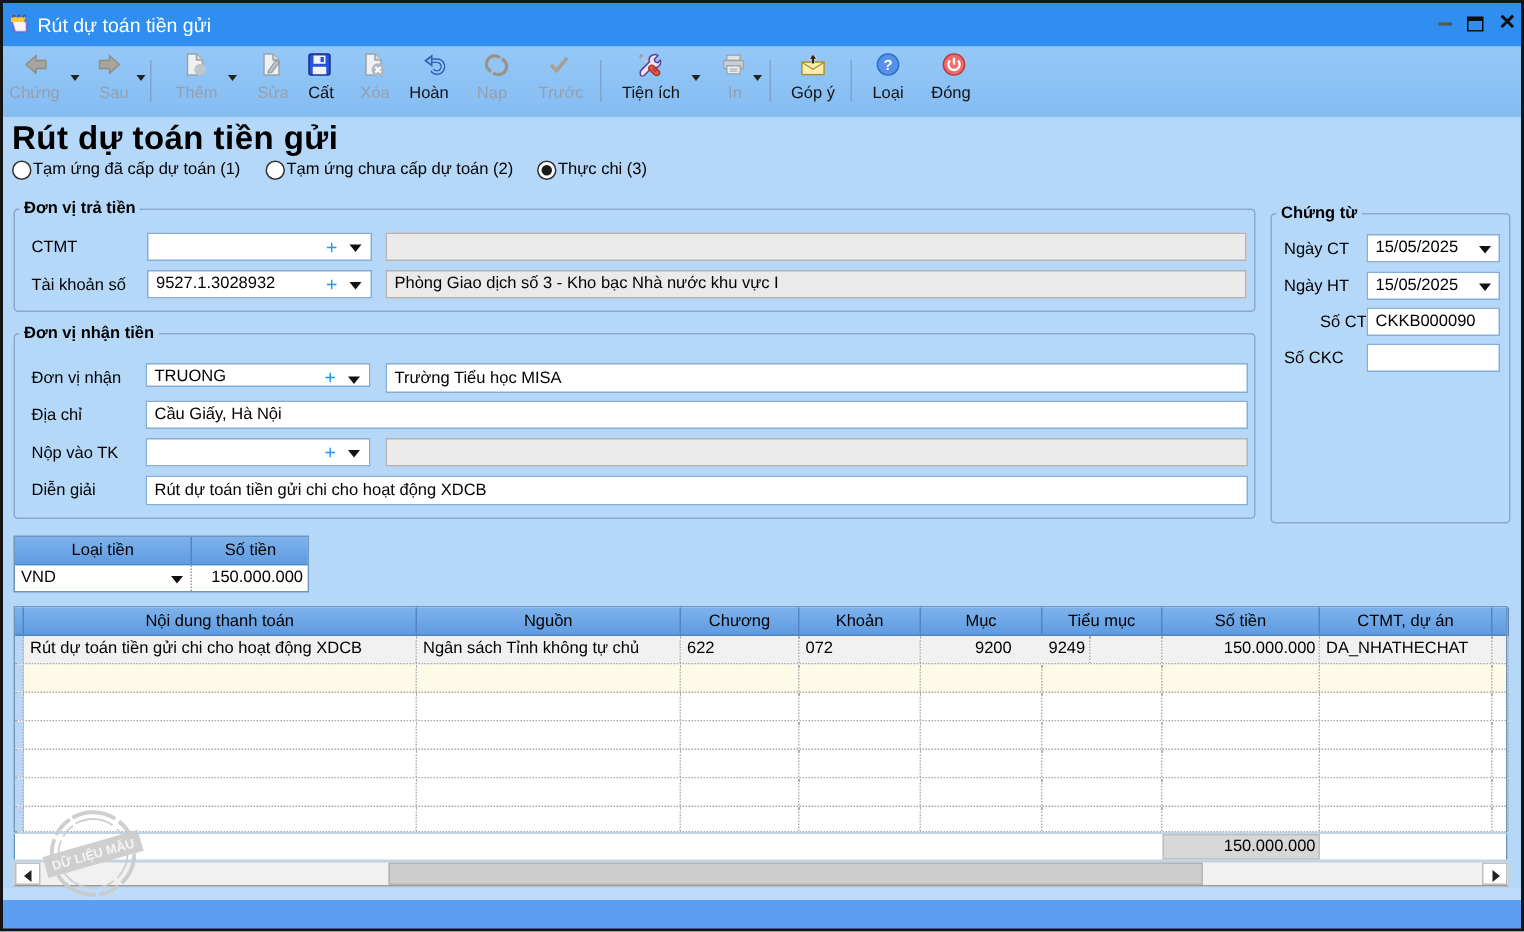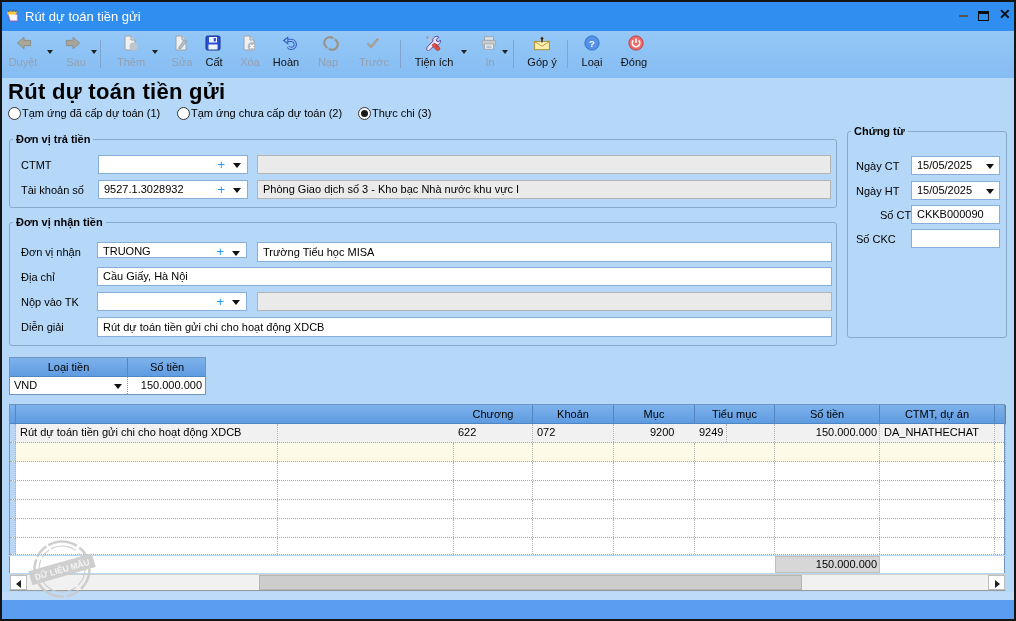--- a/index.html
+++ b/index.html
@@ -78,21 +78,21 @@
   <div class="abs" style="left:998px;top:5px;width:14px;color:#0c0c0c;font-weight:bold;font-size:14px">✕</div>
 </div>
 
 <div id="toolbar">
   
 </div>
 <div id="tb-items" style="position: absolute; left: 0px; top: 0px; width: 1016px; height: 78px;">
     <svg class="ticon" style="left:16px" width="18" height="16" viewBox="0 0 18 16">
       <path d="M1.5 8 L9 1.5 V5 H16.5 V11 H9 V14.5 Z" fill="#a8a59c" stroke="#8e8b80" stroke-width="1"></path>
     </svg>
-    <div class="tlabel dis" style="left:23px">Duyệt</div>
+    <div class="tlabel dis" style="left:23px">Chứng</div>
     <div class="caret" style="left:47px"></div>
     <svg class="ticon" style="left:65px" width="18" height="16" viewBox="0 0 18 16">
       <path d="M16.5 8 L9 1.5 V5 H1.5 V11 H9 V14.5 Z" fill="#a8a59c" stroke="#8e8b80" stroke-width="1"></path>
     </svg>
     <div class="tlabel dis" style="left:76px">Sau</div>
     <div class="caret" style="left:91px"></div>
     <div class="tsep" style="left:100px"></div>
     <svg class="ticon" style="left:122px" viewBox="0 0 16 16">
       <path d="M3 1 H9 L13 5 V15 H3 Z" fill="#eef0f2" stroke="#9aa2aa" stroke-width="1"></path>
       <path d="M9 1 L9 5 L13 5" fill="#d7dbe0" stroke="#9aa2aa" stroke-width="1"></path>
@@ -194,21 +194,21 @@
   </div>
 <div class="field gray" style="left:257px;top:155px;width:574px;height:19px"></div>
 <div class="flabel" style="left:21px;top:184px">Tài khoản số</div>
 <div class="combo" style="left:98px;top:180px;width:150px;height:19px">
     <span class="val">9527.1.3028932</span>
     <span class="plus">+</span>
     <span class="arr"></span>
   </div>
 <div class="field gray" style="left:257px;top:180px;width:574px;height:19px">Phòng Giao dịch số 3 - Kho bạc Nhà nước khu vực I</div>
 
-<div class="grp" style="left:847px;top:131px;width:160px;height:207px">
+<div class="grp" style="left:847px;top:142px;width:160px;height:207px">
     <div class="leg">Chứng từ</div>
   </div>
 <div class="flabel" style="left:856px;top:160px">Ngày CT</div>
 <div class="datef" style="left:911px;top:156px;width:89px;height:19px">
     <span class="val">15/05/2025</span>
     <span class="arr"></span>
   </div>
 <div class="flabel" style="left:856px;top:185px">Ngày HT</div>
 <div class="datef" style="left:911px;top:181px;width:89px;height:19px">
     <span class="val">15/05/2025</span>
@@ -247,31 +247,34 @@
     </div>
   <div id="currow">
       <div class="c1">VND<span class="arr"></span></div>
       <div class="c2">150.000.000</div>
     </div>
 </div>
 
 <div id="mtbl">
     <div id="mhdr">
       <div class="hc" style="left:0px;width:6px"></div>
+      <div class="hc" style="left:6px;width:262px">Nội dung thanh toán</div>
+      <div class="hc" style="left:268px;width:176px">Nguồn</div>
       <div class="hc" style="left:444px;width:79px">Chương</div>
       <div class="hc" style="left:523px;width:81px">Khoản</div>
       <div class="hc" style="left:604px;width:81px">Mục</div>
       <div class="hc" style="left:685px;width:80px">Tiểu mục</div>
       <div class="hc" style="left:765px;width:105px">Số tiền</div>
       <div class="hc" style="left:870px;width:115px">CTMT, dự án</div>
       <div class="hc" style="left:985px;width:11px"></div>
     </div>
     <div class="trow" style="top:19px;height:19px;background:#f1f1f1">
       <div class="tc" style="left:0px;width:6px;padding-left:4px;background:#b9d6f2"></div>
       <div class="tc" style="left:6px;width:262px;padding-left:4px">Rút dự toán tiền gửi chi cho hoạt động XDCB</div>
+      <div class="tc" style="left:268px;width:176px;padding-left:4px">Ngân sách Tỉnh không tự chủ</div>
       <div class="tc" style="left:444px;width:79px;padding-left:4px">622</div>
       <div class="tc" style="left:523px;width:81px;padding-left:4px">072</div>
       <div class="tc" style="left:636px;width:81px;padding-left:4px">9200</div>
       <div class="tc" style="left:685px;width:80px;padding-left:4px">9249</div>
       <div class="tc" style="left:765px;width:105px;text-align:right;padding-right:2px">150.000.000</div>
       <div class="tc" style="left:870px;width:115px;padding-left:4px">DA_NHATHECHAT</div>
       <div class="tc" style="left:985px;width:11px;padding-left:4px"></div>
     </div>
     <div class="trow" style="top:38px;height:19px;background:#fdfbe7">
       <div class="tc" style="left:0px;width:6px;padding-left:4px;background:#b9d6f2"></div>

